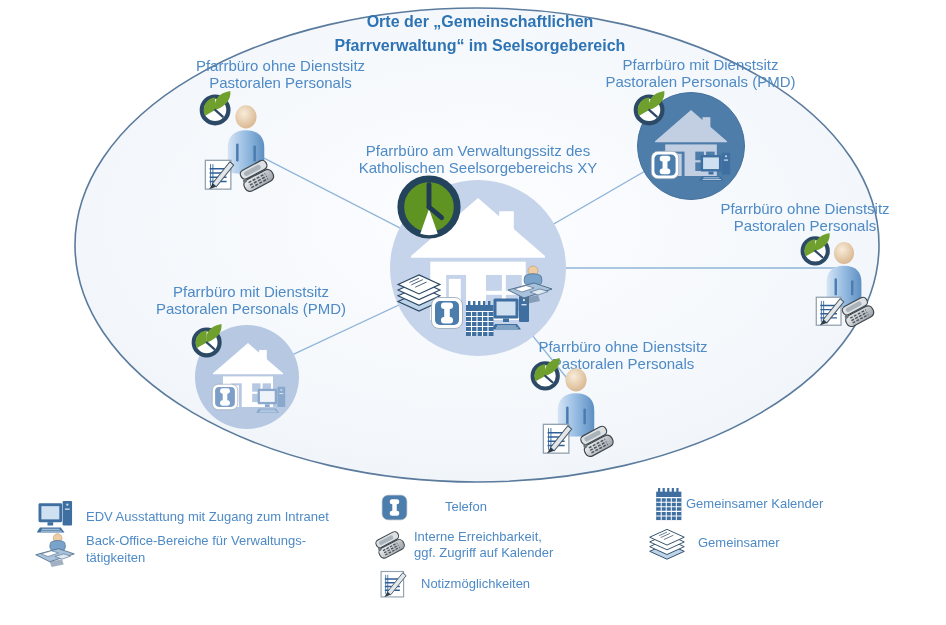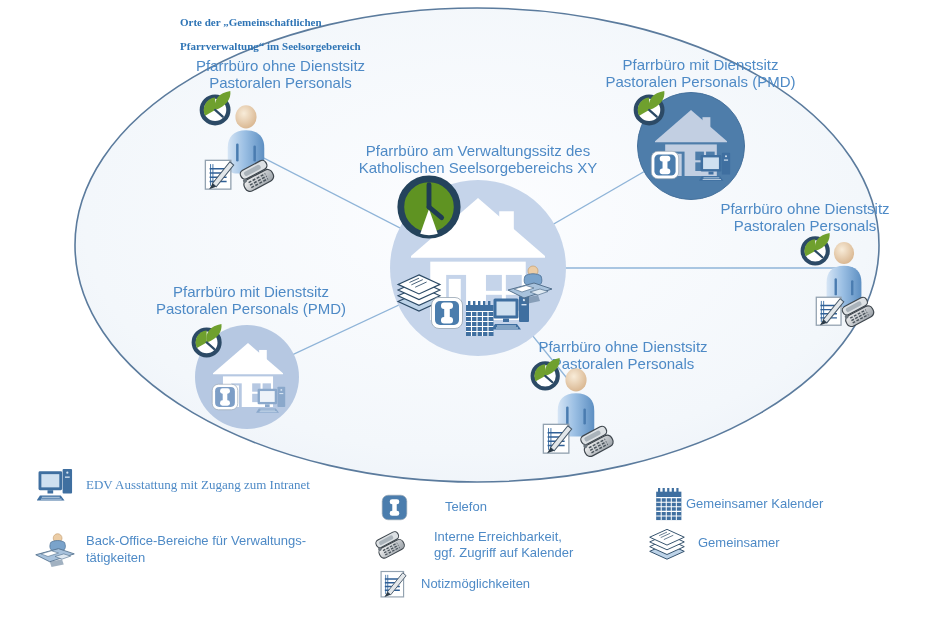--- a/index.html
+++ b/index.html
@@ -2,22 +2,22 @@
 <html lang="de" style="--title-blue: #2e74b5; --label-blue: #4e8ac6; --line-blue: #8fb4d8; --ellipse-stroke: #5b7b9d; --circle-light: #c5d4ea; --circle-mid: #b6c8e2; --circle-dark: #4e7daa; --icon-blue: #3f6fa0; --phone-blue: #4b7dad; --clock-green: #6fa02e; --clock-ring: #2c4a66;"><head>
 <meta charset="utf-8">
 <style>
   html,body{margin:0;padding:0;background:#fff;}
   .canvas{position:relative;width:946px;height:625px;background:#fff;overflow:hidden;
           font-family:"Liberation Sans",sans-serif;}
   .abs{position:absolute;}
   svg.ic{position:absolute;overflow:visible;}
   .bglayer{position:absolute;left:0;top:0;}
   .circle{position:absolute;border-radius:50%;}
-  .title{white-space:pre-line;font-weight:bold;font-size:11px;line-height:24px;
-         color:var(--title-blue,#2e74b5);font-family:Liberation Serif, serif;}
+  .title{white-space:pre-line;text-align:center;font-weight:bold;font-size:16px;line-height:24px;
+         color:var(--title-blue,#2e74b5);}
   .lbl{white-space:pre-line;text-align:center;font-size:15px;line-height:16.5px;
        color:var(--label-blue,#4e8ac6);}
   .legend-item{position:absolute;display:flex;align-items:center;}
   .leglbl{white-space:pre-line;font-size:13px;line-height:16.5px;color:var(--label-blue,#4e8ac6);}
   .icbox{flex:0 0 auto;display:flex;align-items:center;justify-content:center;}
 </style>
 </head>
 <body>
 
 <svg width="0" height="0" style="position:absolute">
@@ -258,21 +258,21 @@
   <svg class="ic" style="left:551px;top:367px;" width="50" height="70">
       <use href="#sym-person"></use>
     </svg>
   <svg class="ic" style="left:541px;top:421px;" width="34" height="35">
       <use href="#sym-notepad"></use>
     </svg>
   <svg class="ic" style="left:578px;top:424px;" width="40" height="35">
       <use href="#sym-flipphone"></use>
     </svg>
 
-  <div class="legend-item" style="left:36px;top:468px;font-family:Liberation Serif, serif;">
+  <div class="legend-item" style="left:36px;top:500px;">
     <span class="icbox" style="width:40px;">
       <svg width="38" height="34" viewBox="0 0 40 36">
           <use href="#sym-computer"></use>
         </svg>
       </span>
     <span class="leglbl" style="margin-left:10px;">EDV Ausstattung mit Zugang zum Intranet</span>
   </div>
   <div class="legend-item" style="left:34px;top:531px;">
     <span class="icbox" style="width:42px;">
       <svg width="42" height="37" viewBox="0 0 48 42">
@@ -290,21 +290,21 @@
         </svg>
       </span>
     <span class="leglbl" style="margin-left:10px;">Telefon</span>
   </div>
   <div class="legend-item" style="left:374px;top:528px;">
     <span class="icbox" style="width:34px;">
       <svg width="38" height="34" viewBox="0 0 42 38">
           <use href="#sym-flipphone"></use>
         </svg>
       </span>
-    <span class="leglbl" style="margin-left:26px;">Interne Erreichbarkeit,
+    <span class="leglbl" style="margin-left:6px;">Interne Erreichbarkeit,
 ggf. Zugriff auf Kalender</span>
   </div>
   <div class="legend-item" style="left:379px;top:568px;">
     <span class="icbox" style="width:30px;">
       <svg width="31" height="32" viewBox="0 0 36 36">
           <use href="#sym-notepad"></use>
         </svg>
       </span>
     <span class="leglbl" style="margin-left:12px;">Notizmöglichkeiten</span>
   </div>

